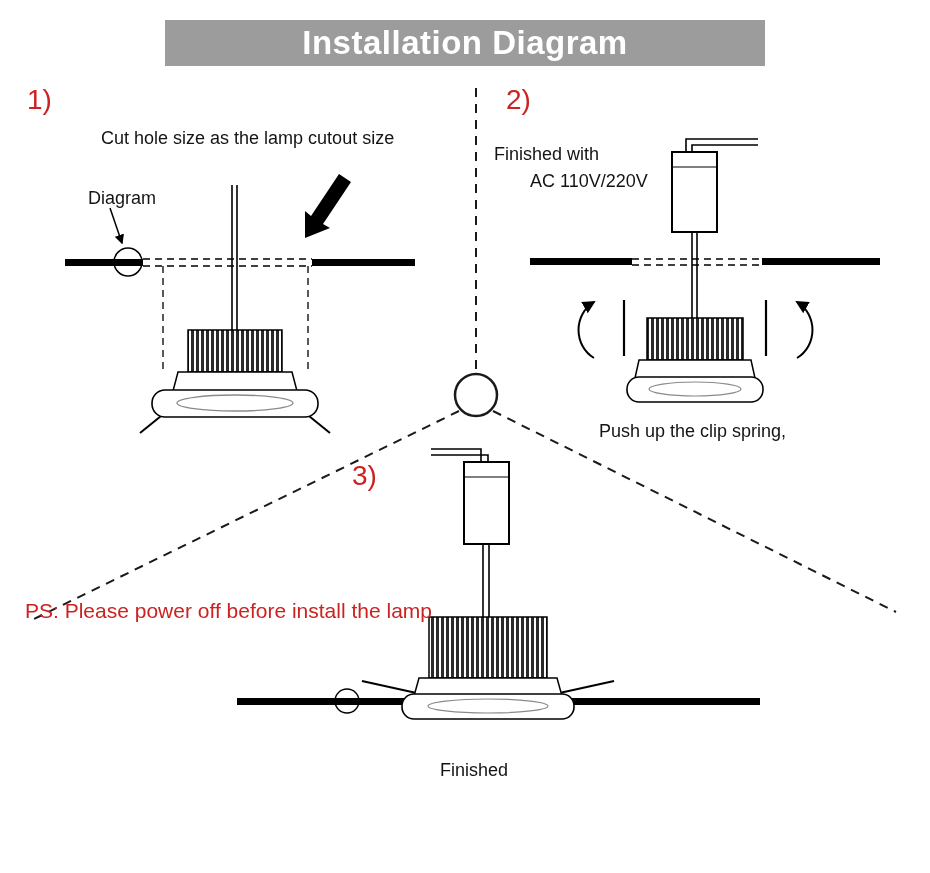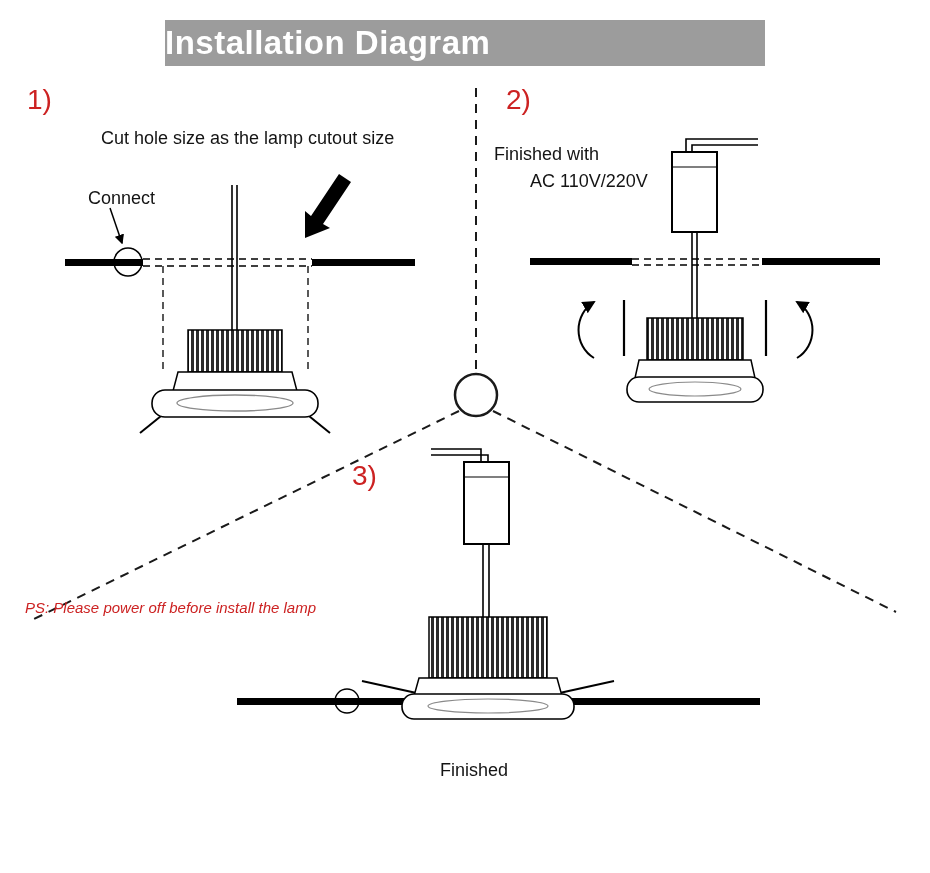--- a/index.html
+++ b/index.html
@@ -3,26 +3,26 @@
 <meta charset="utf-8">
 <style>
   html,body{margin:0;padding:0;background:#ffffff;}
   .page{
     position:relative;width:930px;height:873px;background:#ffffff;
     font-family:"Liberation Sans",sans-serif;overflow:hidden;color:#111;
   }
   .canvas{position:absolute;left:0;top:0;}
   .banner{
     position:absolute;left:165px;top:20px;width:600px;height:46px;
-    background:#9c9c9c;color:#ffffff;display:flex;align-items:center;
+    background:#9c9c9c;color:#ffffff;display:flex;align-items:center;justify-content:center;
     font-size:33px;font-weight:bold;letter-spacing:0.5px;
   }
   .txt{position:absolute;font-size:18px;color:#141414;white-space:nowrap;}
   .step-num{position:absolute;font-size:28px;color:#cc2222;white-space:nowrap;}
-  .red-note{position:absolute;font-size:15px;color:#cc2222;white-space:nowrap;font-style:italic;}
+  .red-note{position:absolute;font-size:21px;color:#cc2222;white-space:nowrap;}
 </style>
 </head>
 <body>
 
 <div class="page">
 
   <svg class="canvas" width="930" height="873" viewBox="0 0 930 873">
     <defs>
       <pattern id="fins" width="5" height="8" patternUnits="userSpaceOnUse">
         <rect width="5" height="8" fill="#ffffff"></rect>
@@ -125,23 +125,24 @@
       <ellipse cx="488" cy="706" rx="60" ry="7" fill="none" stroke="#8a8a8a" stroke-width="1.2"></ellipse>
     </g>
   </svg>
 
   <div class="banner">
     <span>Installation Diagram</span>
   </div>
 
   <div class="step-num" style="left:27px;top:84px;">1)</div>
   <div class="txt" style="left:101px;top:128px;">Cut hole size as the lamp cutout size</div>
-  <div class="txt" style="left:88px;top:188px;">Connect</div>
+  <div class="txt" style="left:88px;top:188px;">Diagram</div>
 
   <div class="step-num" style="left:506px;top:84px;">2)</div>
   <div class="txt" style="left:494px;top:144px;">Finished with</div>
   <div class="txt" style="left:494px;top:171px;margin-left:36px;">AC 110V/220V</div>
+  <div class="txt" style="left:599px;top:421px;">Push up the clip spring,</div>
 
   <div class="step-num" style="left:352px;top:460px;">3)</div>
   <div class="red-note" style="left:25px;top:599px;">PS: Please power off before install the lamp</div>
   <div class="txt" style="left:440px;top:760px;">Finished</div>
 
 </div>
 
 </body></html>

